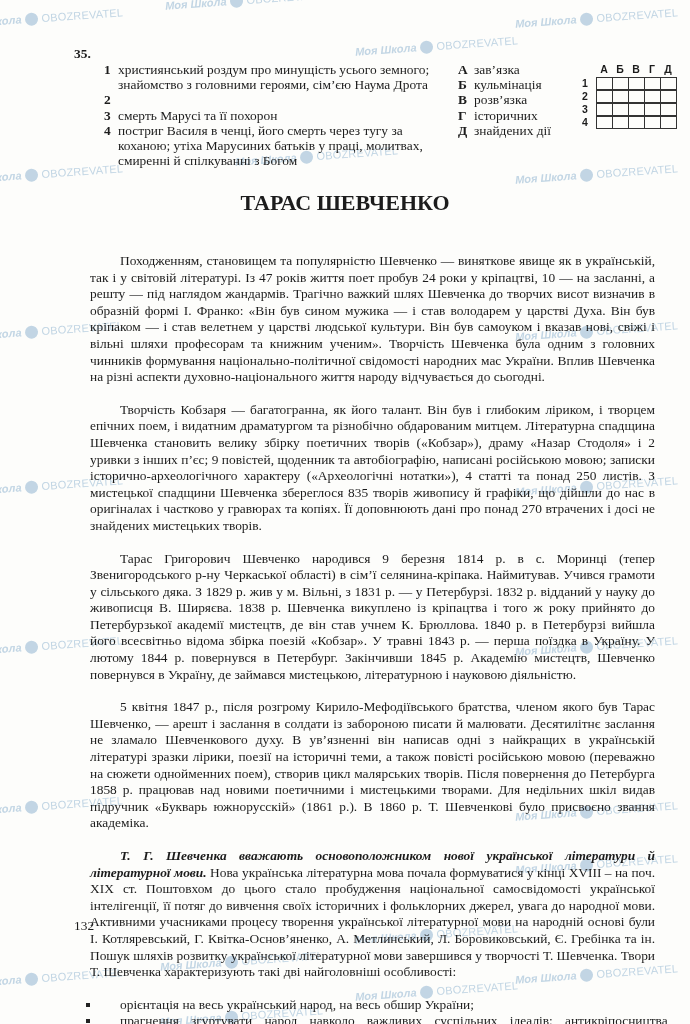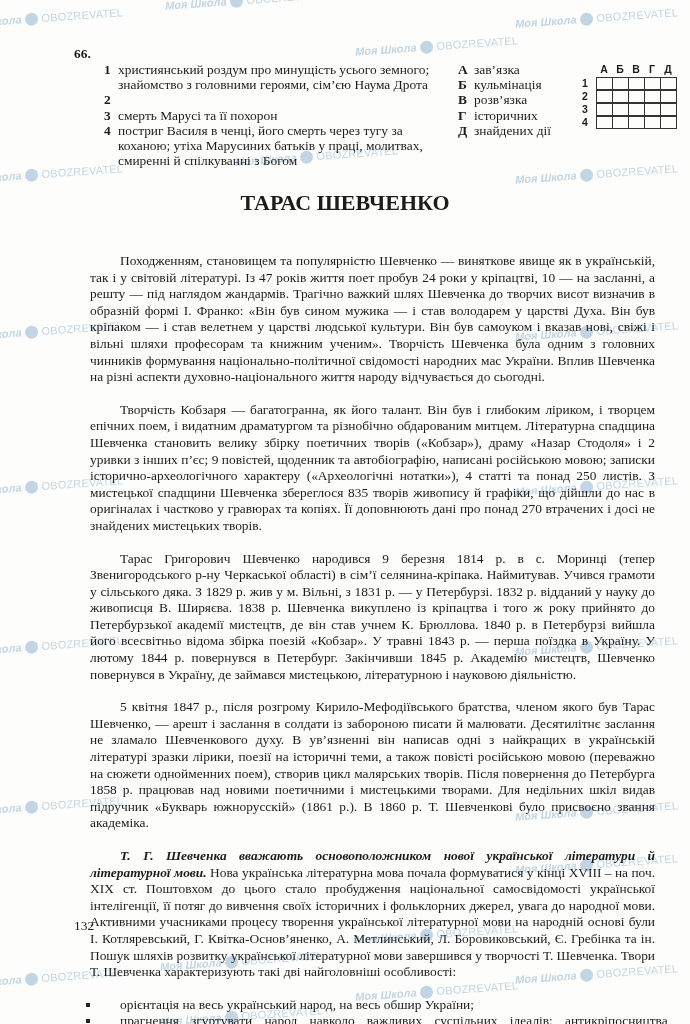--- a/index.html
+++ b/index.html
@@ -58,21 +58,21 @@
 <div class="wm" style="left:515px;top:858px;"><span class="logo">Моя Школа</span><span class="circle"></span><span class="brand">OBOZREVATEL</span></div>
 <div class="wm" style="left:355px;top:928px;"><span class="logo">Моя Школа</span><span class="circle"></span><span class="brand">OBOZREVATEL</span></div>
 <div class="wm" style="left:160px;top:955px;"><span class="logo">Моя Школа</span><span class="circle"></span><span class="brand">OBOZREVATEL</span></div>
 <div class="wm" style="left:-40px;top:972px;"><span class="logo">Моя Школа</span><span class="circle"></span><span class="brand">OBOZREVATEL</span></div>
 <div class="wm" style="left:515px;top:968px;"><span class="logo">Моя Школа</span><span class="circle"></span><span class="brand">OBOZREVATEL</span></div>
 <div class="wm" style="left:355px;top:985px;"><span class="logo">Моя Школа</span><span class="circle"></span><span class="brand">OBOZREVATEL</span></div>
 <div class="wm" style="left:160px;top:1010px;"><span class="logo">Моя Школа</span><span class="circle"></span><span class="brand">OBOZREVATEL</span></div>
 
 <div class="q66">
   <div class="head">
-    <span class="num">66.</span>
+    <span class="num">35.</span>
   </div>
   <div class="opts">
     <div class="opt">
         <span class="n">1</span>
         <span>християнський роздум про минущість усього земного; знайомство з головними героями, сім’єю Наума Дрота</span>
       </div>
     <div class="opt">
         <span class="n">2</span>
       </div>
     <div class="opt">

